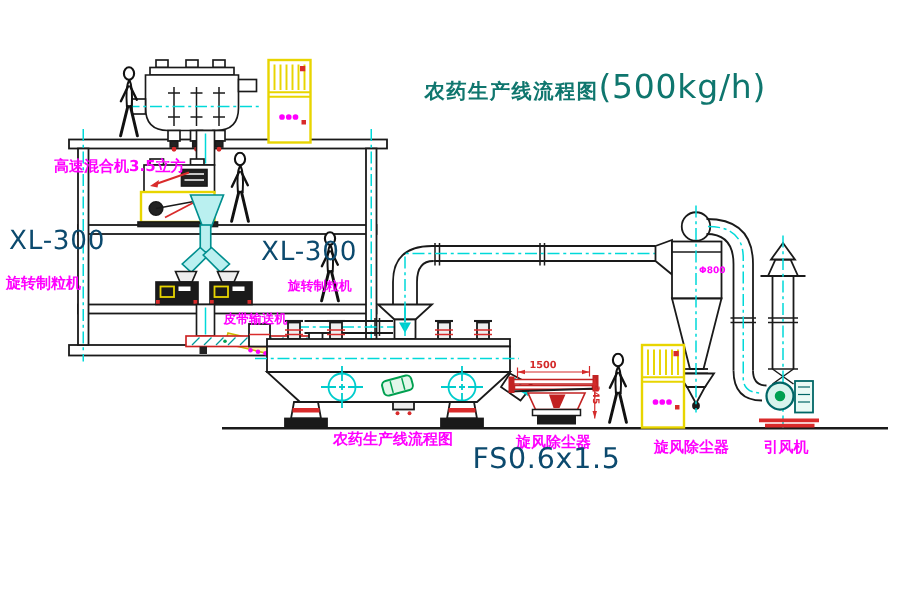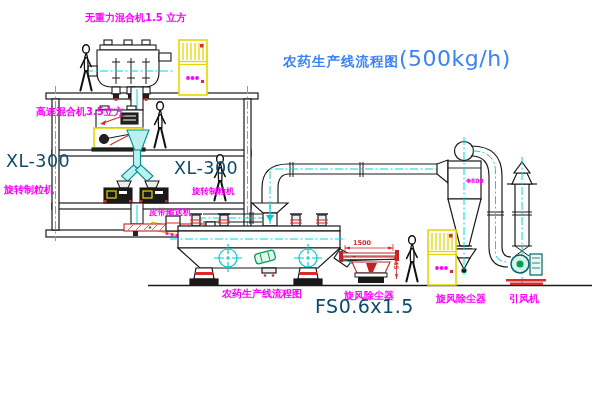--- a/index.html
+++ b/index.html
@@ -4,21 +4,21 @@
 <style>
   html,body{margin:0;padding:0;background:#fff;}
   #stage{position:relative;width:600px;height:403px;background:#ffffff;overflow:hidden;
          font-family:"DejaVu Sans","Liberation Sans",sans-serif;}
   #stage svg{position:absolute;left:0;top:0;}
   .lbl{position:absolute;color:#ff00ff;font-weight:700;font-size:10px;line-height:1.05;white-space:nowrap;}
   .lbl-big{position:absolute;color:#0c4a6e;font-weight:400;font-size:19px;letter-spacing:0.5px;line-height:1;white-space:nowrap;}
   .dim{position:absolute;color:#d42a2a;font-weight:700;font-size:6.5px;line-height:1;white-space:nowrap;}
   .dim-m{position:absolute;color:#ff00ff;font-weight:700;font-size:6px;line-height:1;white-space:nowrap;}
   .vdim{transform:rotate(90deg);transform-origin:left top;}
-  #title{position:absolute;left:283px;top:46px;color:#3b82f6;white-space:nowrap;}
+  #title{position:absolute;left:283px;top:46px;color:#0f766e;white-space:nowrap;}
   #title .pre{font-size:13.5px;font-weight:700;letter-spacing:1px;}
   #title .cap{font-size:22px;font-weight:400;letter-spacing:0.5px;}
 </style>
 </head>
 <body>
 
 <div id="stage">
 
 <svg width="600" height="403" viewBox="0 0 600 403">
   <defs>
@@ -341,21 +341,20 @@
     <use href="#person" x="0" y="0" width="20" height="50" transform="translate(150,101)"></use>
     <use href="#person" x="0" y="0" width="20" height="50" transform="translate(210,154)"></use>
     <use href="#person" x="0" y="0" width="20" height="50" transform="translate(402,235)"></use>
   </g>
 </svg>
 
 <div id="title">
   <span class="pre">农药生产线流程图</span><span class="cap">(500kg/h)</span>
 </div>
 
-<div class="lbl" style="left:85px;top:13px;font-size:10px;">无重力混合机1.5 立方</div>
 <div class="lbl" style="left:36px;top:107px;">高速混合机3.5立方</div>
 
 <div class="lbl-big" style="left:6px;top:153px;font-size:17.5px;">XL-300</div>
 <div class="lbl" style="left:4px;top:185px;">旋转制粒机</div>
 
 <div class="lbl-big" style="left:174px;top:160px;font-size:17.5px;">XL-300</div>
 <div class="lbl" style="left:192px;top:187px;font-size:8.5px;">旋转制粒机</div>
 
 <div class="lbl" style="left:149px;top:208px;font-size:8.5px;font-family:Liberation Serif, serif;">皮带输送机</div>
 

